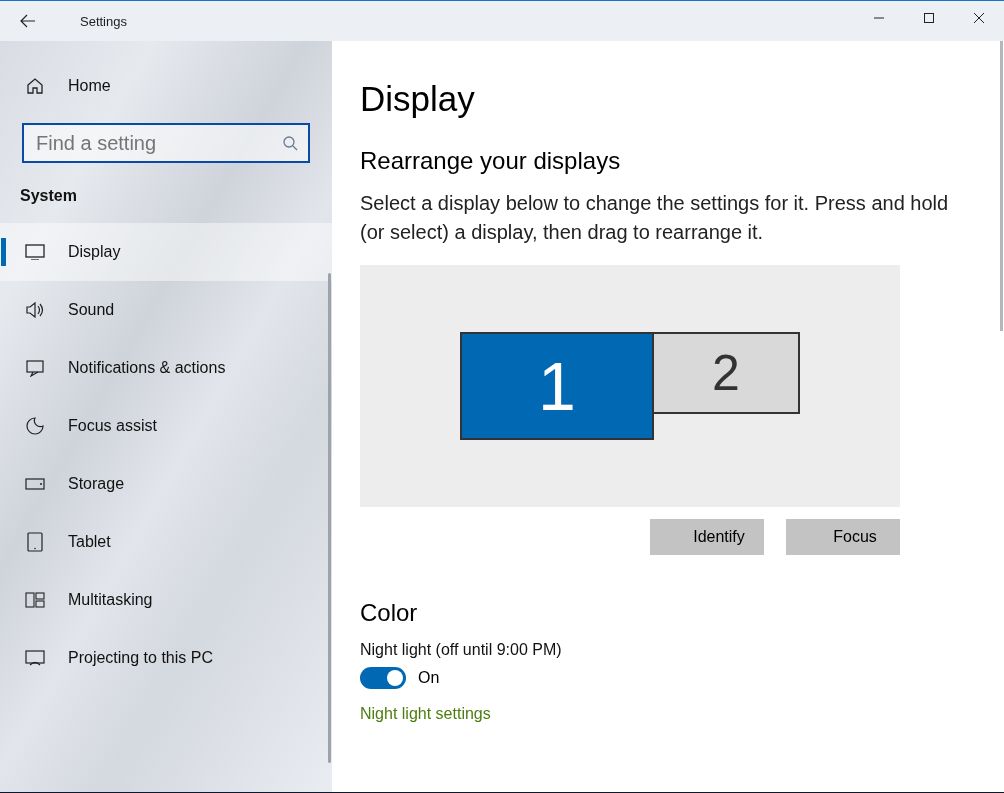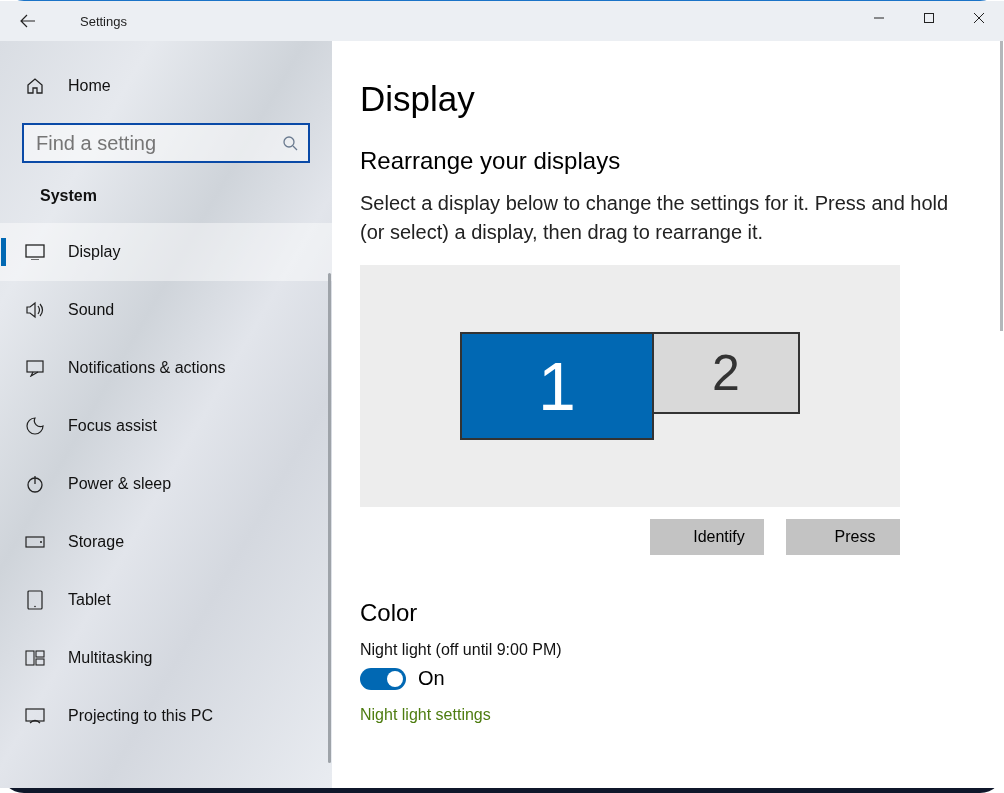--- a/index.html
+++ b/index.html
@@ -8,25 +8,24 @@
     width: 1004px; height: 793px;
     font-family: "Segoe UI", Arial, sans-serif;
     font-size: 15px;
     color: #000;
     overflow: hidden;
     background: #fff;
   }
   .window {
     width: 1004px; height: 793px;
     border-top: 1px solid #1a73c7;
-    border-bottom: 5px solid #0f172a;
+    border-bottom: 1px solid #0f172a;
     display: flex;
     flex-direction: column;
     background: #fff;
-    border-radius: 24px;
   }
   
   .titlebar {
     height: 40px;
     display: flex;
     align-items: flex-start;
     background: #eceff3;
     position: relative;
     z-index: 2;
   }
@@ -109,21 +108,21 @@
     width: 100%;
     color: #666;
   }
   .search-icon {
     color: #6a7a8f;
     display: flex;
   }
   .section-label {
     font-weight: 600;
     font-size: 16px;
-    padding: 14px 0 18px 40px;
+    padding: 14px 0 18px 20px;
     color: #111;
   }
   .nav-item .lbl { color: #111; }
   .nav-item.active {
     background: rgba(255,255,255,0.45);
   }
   .nav-item.active::before {
     content: "";
     position: absolute;
     left: 1px;
@@ -223,21 +222,21 @@
     background: #0168b3;
     position: relative;
   }
   .toggle .knob {
     position: absolute;
     right: 3px; top: 3px;
     width: 16px; height: 16px;
     border-radius: 50%;
     background: #fff;
   }
-  .toggle-text { font-size: 20px; }
+  .toggle-text { font-size: 16px; }
   .link {
     color: #4d7c0f;
     font-size: 16px;
   }
   .main-scrollbar {
     position: absolute;
     right: 1px;
     top: 0;
     width: 3px;
     height: 290px;
@@ -336,29 +335,20 @@
 
       <div class="nav-item">
         <span class="icon">
           <svg width="20" height="20" viewBox="0 0 20 20" fill="none">
               <path d="M10 2 A8 8 0 1 0 18 10 A6 6 0 0 1 10 2 Z" stroke="#222" stroke-width="1.2" fill="none"></path>
             </svg>
         </span>
         <span class="lbl">Focus assist</span>
       </div>
 
-      <div class="nav-item">
-        <span class="icon">
-          <svg width="18" height="18" viewBox="0 0 18 18" fill="none">
-              <circle cx="9" cy="10" r="7" stroke="#222" stroke-width="1.3"></circle>
-              <path d="M9 1 V9" stroke="#222" stroke-width="1.3"></path>
-            </svg>
-        </span>
-        <span class="lbl">Power &amp; sleep</span>
-      </div>
 
       <div class="nav-item">
         <span class="icon">
           <svg width="20" height="12" viewBox="0 0 20 12" fill="none">
               <rect x="1" y="1" width="18" height="10" stroke="#222" stroke-width="1.2"></rect>
               <circle cx="16" cy="6" r="1" fill="#222"></circle>
             </svg>
         </span>
         <span class="lbl">Storage</span>
       </div>
@@ -405,21 +395,21 @@
 
       <div class="display-arrange">
         <div class="disp-row">
           <div class="disp1">1</div>
           <div class="disp2">2</div>
         </div>
       </div>
 
       <div class="btn-row">
         <div class="btn">Identify</div>
-        <div class="btn">Press</div>
+        <div class="btn">Focus</div>
       </div>
 
       <div class="color-section">
         <div class="section-title">Color</div>
         <div class="night-label">Night light (off until 9:00 PM)</div>
         <div class="toggle-row">
           <div class="toggle">
             <div class="knob"></div>
           </div>
           <div class="toggle-text">On</div>

